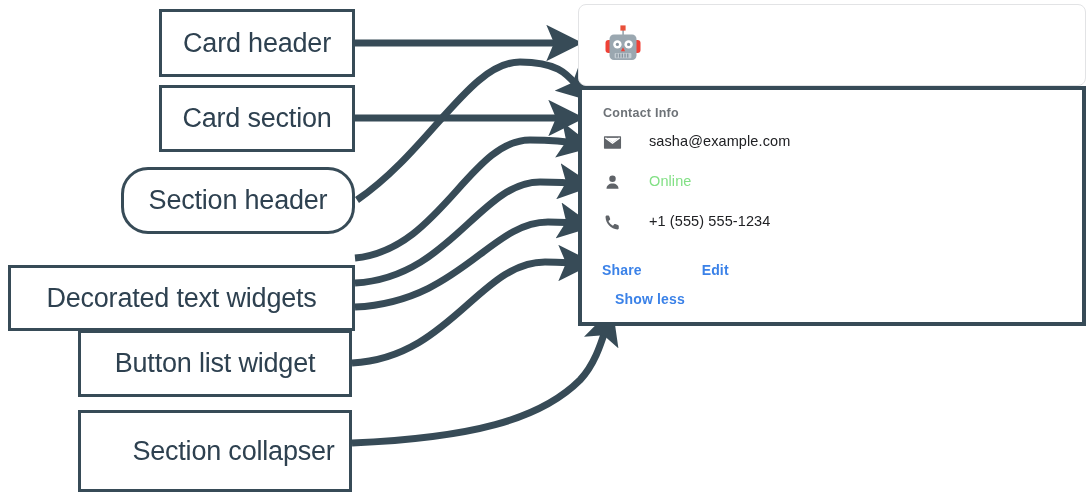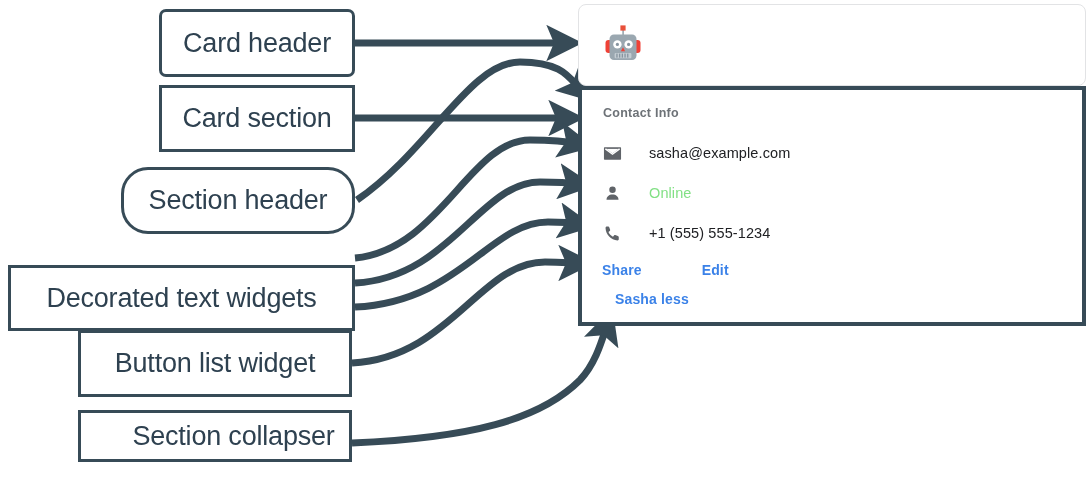--- a/index.html
+++ b/index.html
@@ -103,21 +103,20 @@
     font-size: 12.5px;
     font-weight: bold;
     color: #6d7277;
     letter-spacing: 0.25px;
     padding-left: 21px;
     margin-bottom: 13px;
   }
 
   .text-row {
     display: flex;
-    align-items: center;
     height: 40px;
     padding-left: 21px;
   }
   .row-icon {
     width: 19px;
     height: 19px;
     flex: 0 0 19px;
     margin-right: 27px;
     display: block;
   }
@@ -176,41 +175,41 @@
     <path d="M355,283 C450,278 480,182 540,182 C562,182 572,183 580,184"></path>
 
     <path d="M355,307 C460,302 490,222 548,222 C566,222 574,223 580,224"></path>
 
     <path d="M352,363 C450,358 480,262 545,262 C562,262 572,263 580,263"></path>
 
     <path d="M352,443 C470,438 540,420 580,380 C596,363 602,340 608,322"></path>
   </g>
 </svg>
 
-<div class="anno-box" style="left:159px;  top:9px;   width:196px; height:68px;border-radius:7px;">
+<div class="anno-box" style="left:159px;  top:9px;   width:196px; height:68px;">
   <span>Card header</span>
 </div>
 
 <div class="anno-box" style="left:159px;  top:85px;  width:196px; height:67px;">
   <span>Card section</span>
 </div>
 
 <div class="anno-box" style="left:121px;  top:167px; width:234px; height:67px;border-radius:27px;">
   <span>Section header</span>
 </div>
 
 <div class="anno-box" style="left:8px;    top:250px; width:347px; height:66px;margin-top:15px;">
   <span>Decorated text widgets</span>
 </div>
 
 <div class="anno-box" style="left:78px;   top:330px; width:274px; height:67px;">
   <span>Button list widget</span>
 </div>
 
-<div class="anno-box" style="left:78px;   top:410px; width:274px; height:52px;padding-left:37px;">
+<div class="anno-box" style="left:78px;   top:410px; width:274px; height:82px;padding-left:37px;">
   <span>Section collapser</span>
 </div>
 
 <div id="card-wrap">
 
   <div class="card-header">
     <svg class="avatar" viewBox="0 0 44 44">
 
       <rect x="21.3" y="5.5" width="1.6" height="7" fill="#9aa7b0"></rect>
       <rect x="19.4" y="2.4" width="5.2" height="5.2" fill="#e8503a"></rect>
@@ -267,17 +266,17 @@
       </svg>
       <span class="row-text">+1 (555) 555-1234</span>
     </div>
 
     <div class="button-list">
       <button class="link-btn">Share</button>
       <button class="link-btn">Edit</button>
     </div>
 
     <div class="collapser">
-      <button class="link-btn">Sasha less</button>
+      <button class="link-btn">Show less</button>
     </div>
 
   </div>
 </div>
 
 </body></html>

